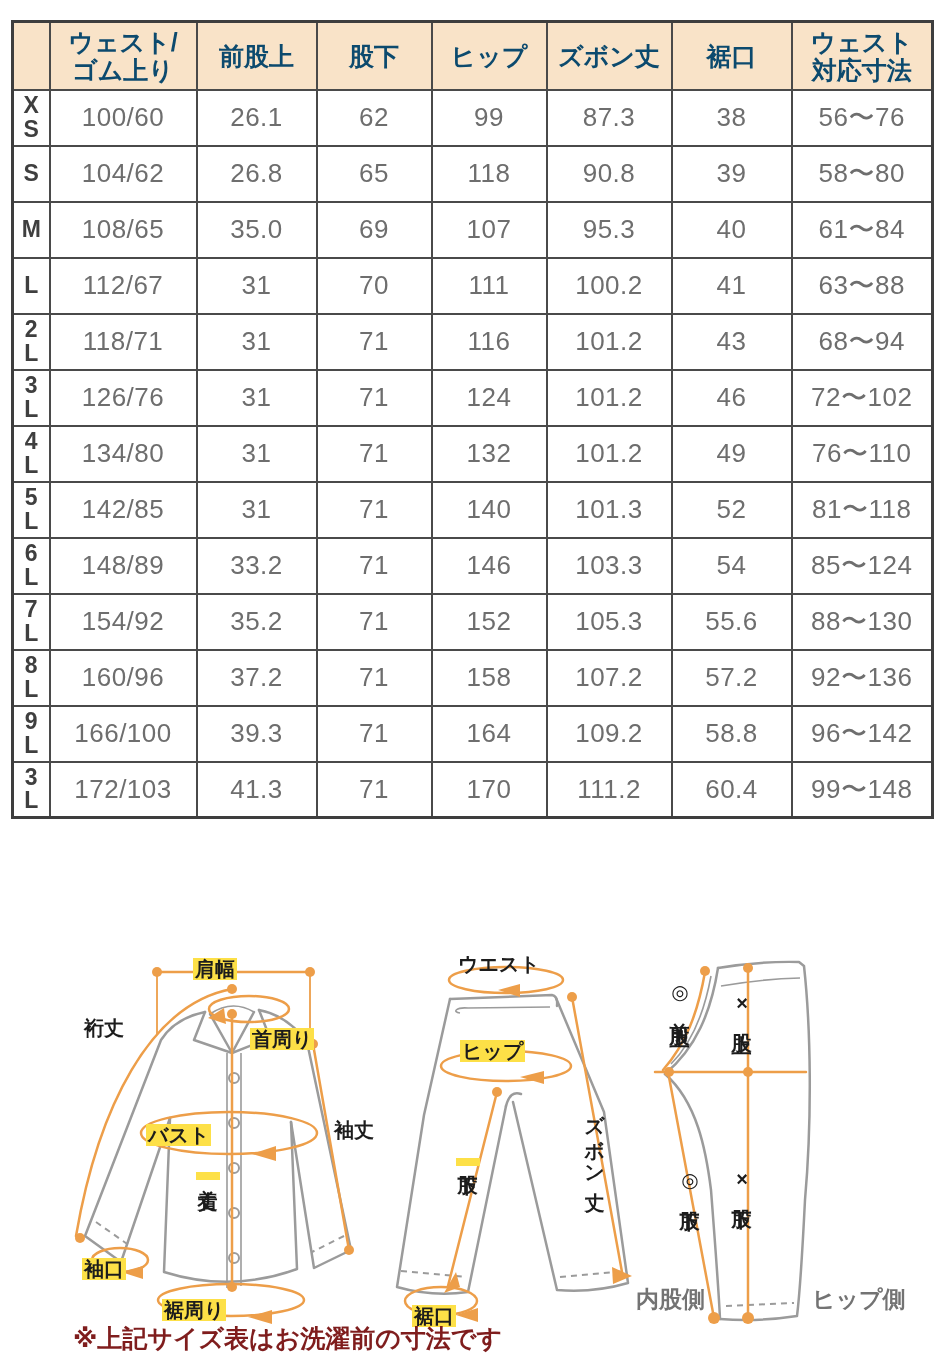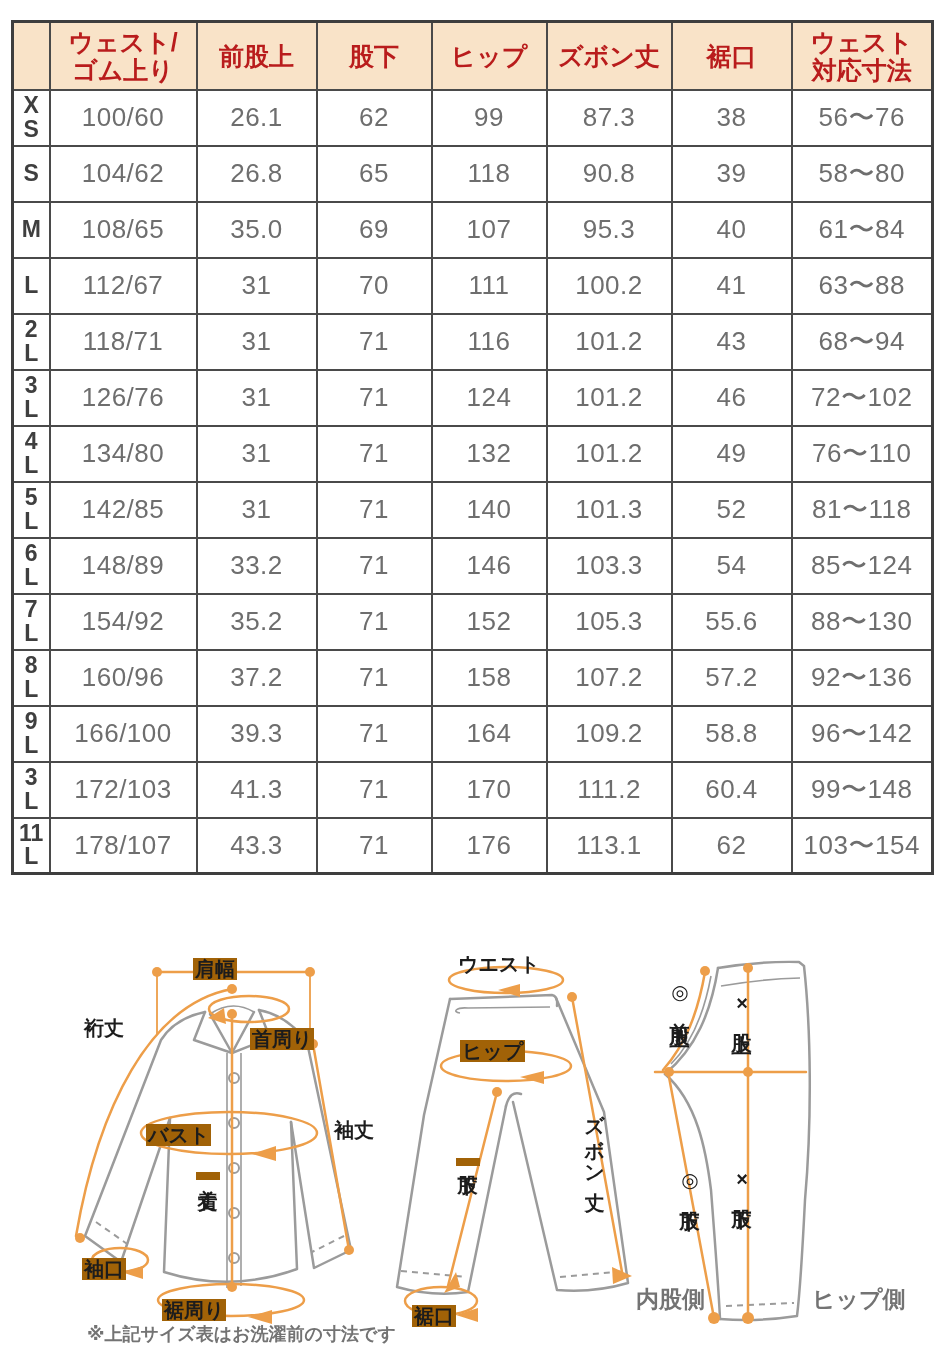--- a/index.html
+++ b/index.html
@@ -9,37 +9,37 @@
   .page { position:absolute; inset:0; }
 
   
   table.size-chart { position:absolute; left:11px; top:20px; width:920px;
     border-collapse:collapse; table-layout:fixed;
     border:3px solid #3e3e3e; }
   table.size-chart th, table.size-chart td {
     border:2px solid #4a4a4a; text-align:center; vertical-align:middle;
     white-space:pre-line; overflow:hidden; }
   table.size-chart thead th {
-    background:#f9e3c8; color:#b91c1c; font-weight:bold;
+    background:#f9e3c8; color:#0c4a6e; font-weight:bold;
     font-size:25px; line-height:1.12; height:68px; }
   table.size-chart tbody tr { height:56px; }
   td.size-cell { font-size:23px; font-weight:bold; color:#3f3f3f;
     line-height:1.02; padding:0; }
   td.val-cell { font-size:26px; color:#6e6e6e; letter-spacing:0.5px; }
 
   
   .dlabel { position:absolute; font-weight:bold; font-size:20px;
     color:#1c1c1c; white-space:nowrap; line-height:1; z-index:3; }
-  .dlabel.bg { background:#a16207; padding:1px 2px; }
+  .dlabel.bg { background:#fde047; padding:1px 2px; }
   .vlabel { writing-mode:vertical-rl; text-orientation:upright;
     letter-spacing:3px; }
   .graylabel { position:absolute; font-weight:bold; font-size:23px;
     color:#737373; white-space:nowrap; z-index:3; }
-  .note { position:absolute; left:87px; top:1322px; font-size:18px;
-    font-weight:bold; color:#737373; z-index:3; }
+  .note { position:absolute; left:73px; top:1322px; font-size:25px;
+    font-weight:bold; color:#7f1d1d; z-index:3; }
 
   svg.diagram { position:absolute; inset:0; z-index:1; }
   .garment { stroke:#9b9b9b; stroke-width:2.5; fill:none;
     stroke-linecap:round; stroke-linejoin:round; }
   .garment-thin { stroke:#9b9b9b; stroke-width:1.6; fill:none; }
   .gdash { stroke:#9b9b9b; stroke-width:2; fill:none; stroke-dasharray:6 5; }
   .meas { stroke:#ed9e49; stroke-width:2.5; fill:none; stroke-linecap:round; }
   .meas-thin { stroke:#ed9e49; stroke-width:1.8; fill:none; }
   .dot { fill:#ed9e49; stroke:none; }
   .ah { fill:#ed9e49; stroke:none; }
@@ -209,31 +209,20 @@
           <td class="size-cell">3
 L</td>
           <td class="val-cell">172/103</td>
           <td class="val-cell">41.3</td>
           <td class="val-cell">71</td>
           <td class="val-cell">170</td>
           <td class="val-cell">111.2</td>
           <td class="val-cell">60.4</td>
           <td class="val-cell">99〜148</td>
         </tr>
-        <tr>
-          <td class="size-cell">11
-L</td>
-          <td class="val-cell">178/107</td>
-          <td class="val-cell">43.3</td>
-          <td class="val-cell">71</td>
-          <td class="val-cell">176</td>
-          <td class="val-cell">113.1</td>
-          <td class="val-cell">62</td>
-          <td class="val-cell">103〜154</td>
-        </tr>
       </tbody>
   </table>
 
   <svg class="diagram" width="940" height="1360" viewBox="0 0 940 1360">
 
     <g>
       <path class="garment" d="M205,1012 C185,1016 170,1026 161,1040 L85,1236 L121,1262 L170,1118"></path>
       <path class="garment" d="M170,1118 L164,1272 Q231,1293 297,1269 L291,1122"></path>
       <path class="garment" d="M259,1010 C280,1014 295,1026 307,1042 L351,1250 L314,1268 L291,1122"></path>
       <path class="garment" d="M205,1012 L194,1040 L232,1053 L270,1038 L259,1010"></path>

